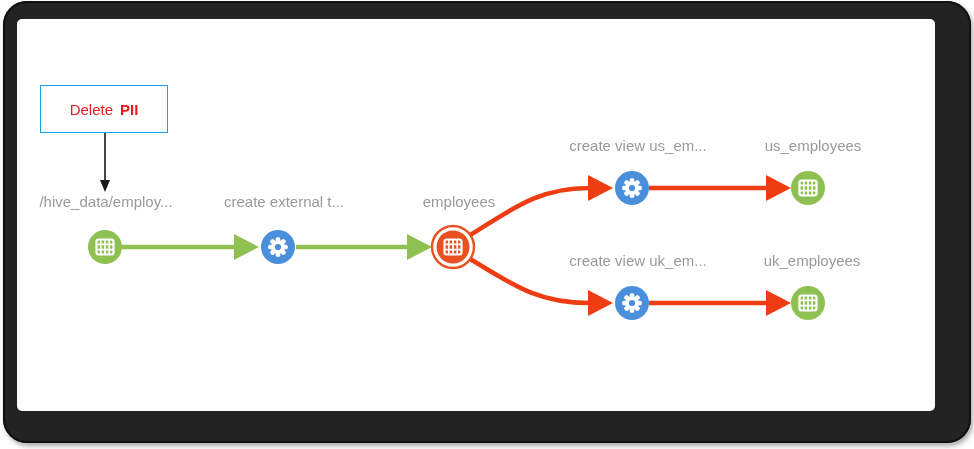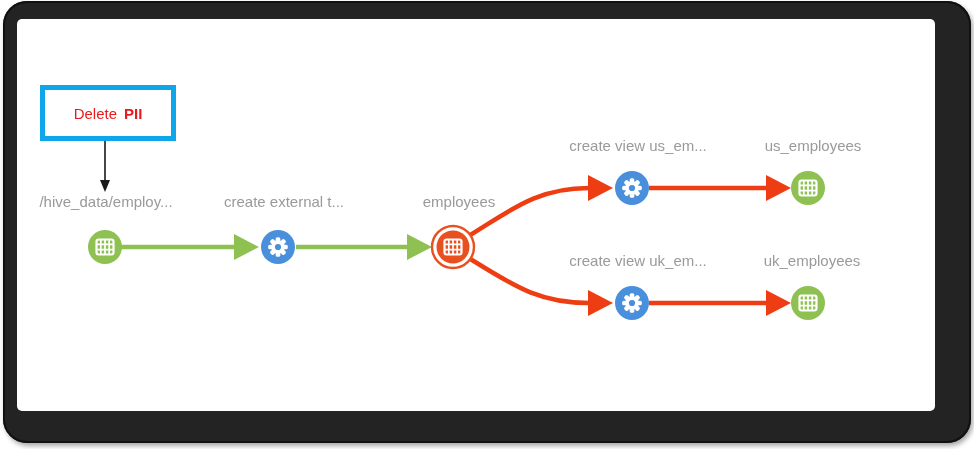--- a/index.html
+++ b/index.html
@@ -17,21 +17,21 @@
     position:absolute;left:14px;top:18px;width:918px;height:392px;
     background:#ffffff;border-radius:5px;
   }
   svg.diagram{position:absolute;left:0;top:0;z-index:2;}
   .node-label{
     font-family:"Liberation Sans", sans-serif;
     font-size:15px;fill:#9a9a9a;
   }
   .annotation{
     position:absolute;left:40px;top:85px;width:126px;height:46px;z-index:3;
-    background:#ffffff;border:5px solid #0ea5e9;
+    background:#ffffff;border:1px solid #0ea5e9;
     display:flex;flex-direction:column;align-items:center;justify-content:center;
     color:#e81c1c;font-size:15px;line-height:21px;text-align:center;
   }
   .annotation b{margin-left:7px;}
 </style>
 </head>
 <body>
 
 <div class="frame">
   <div class="screen"></div>

